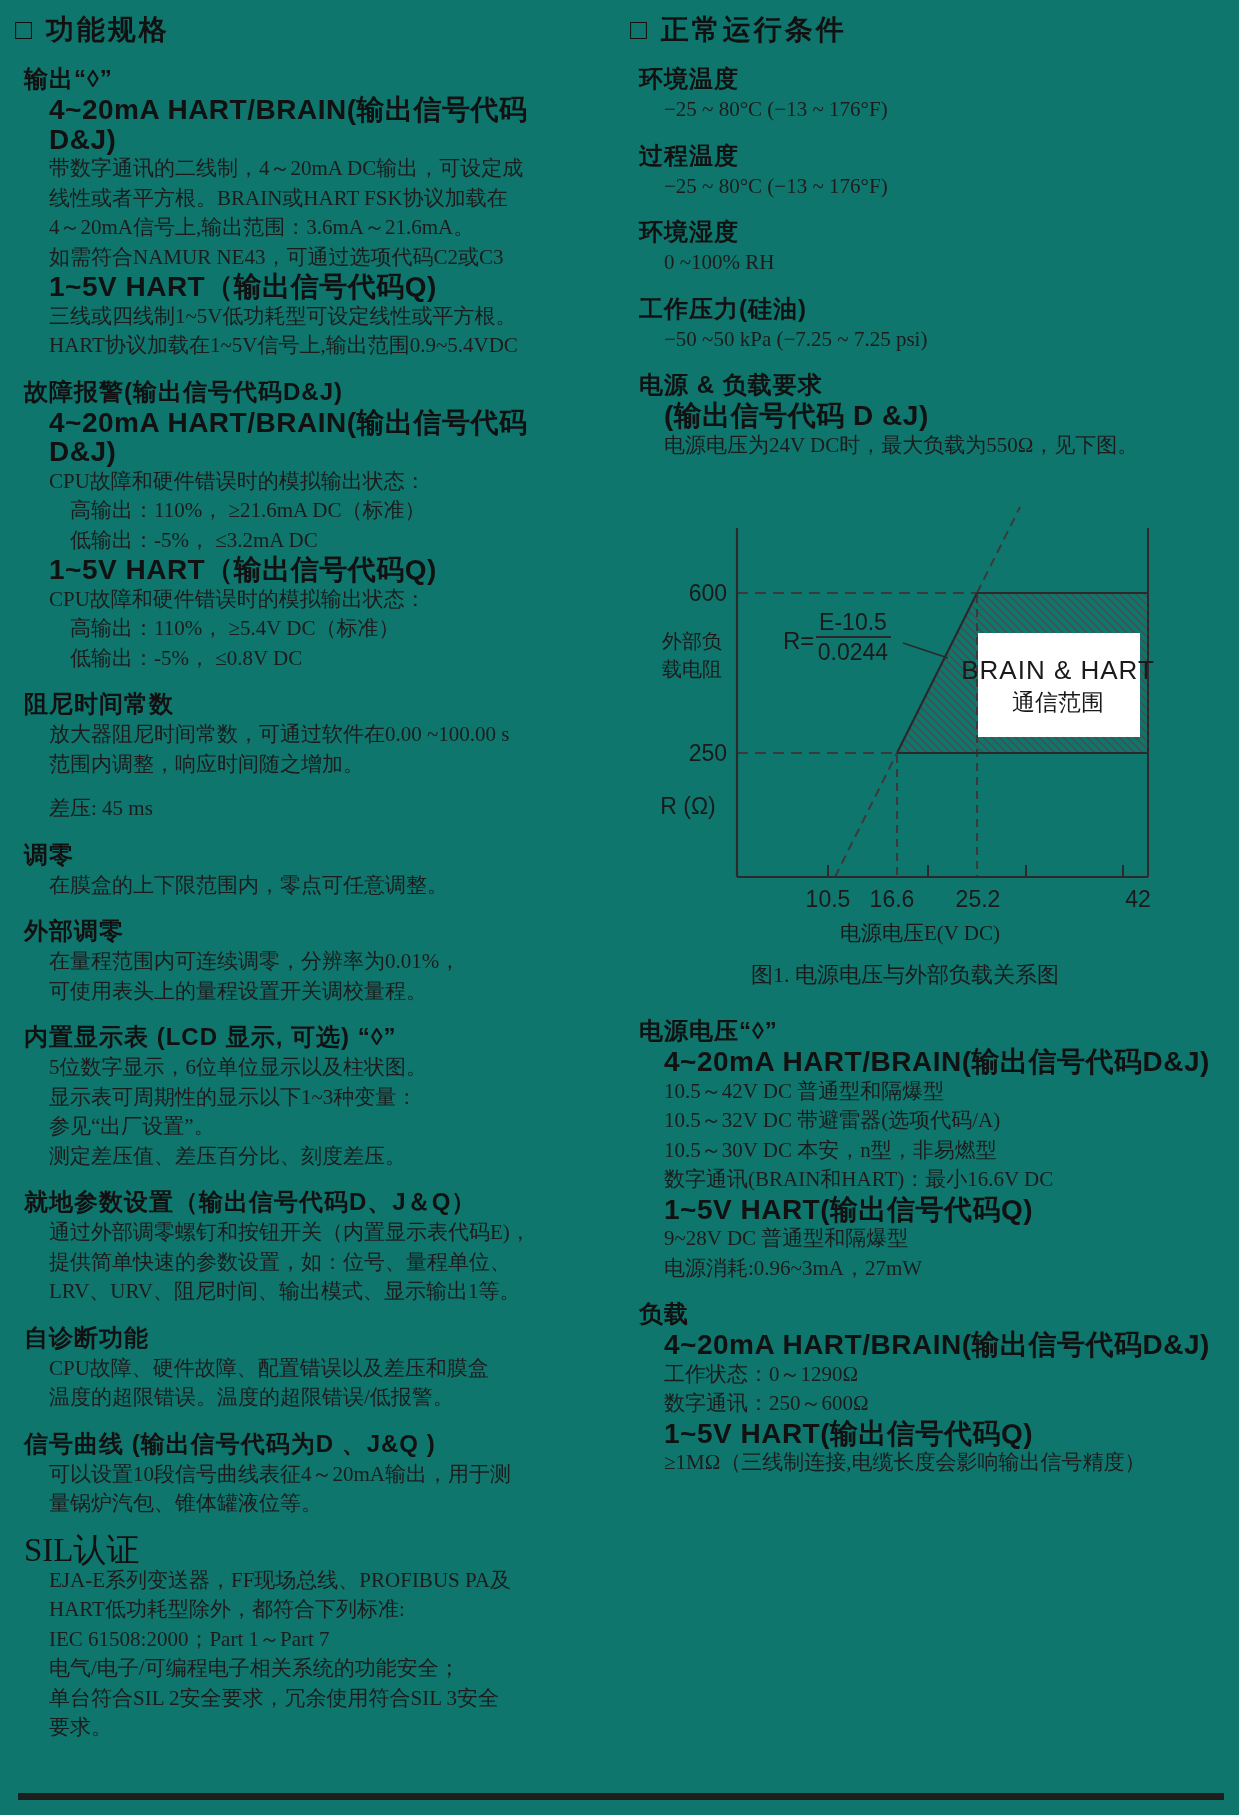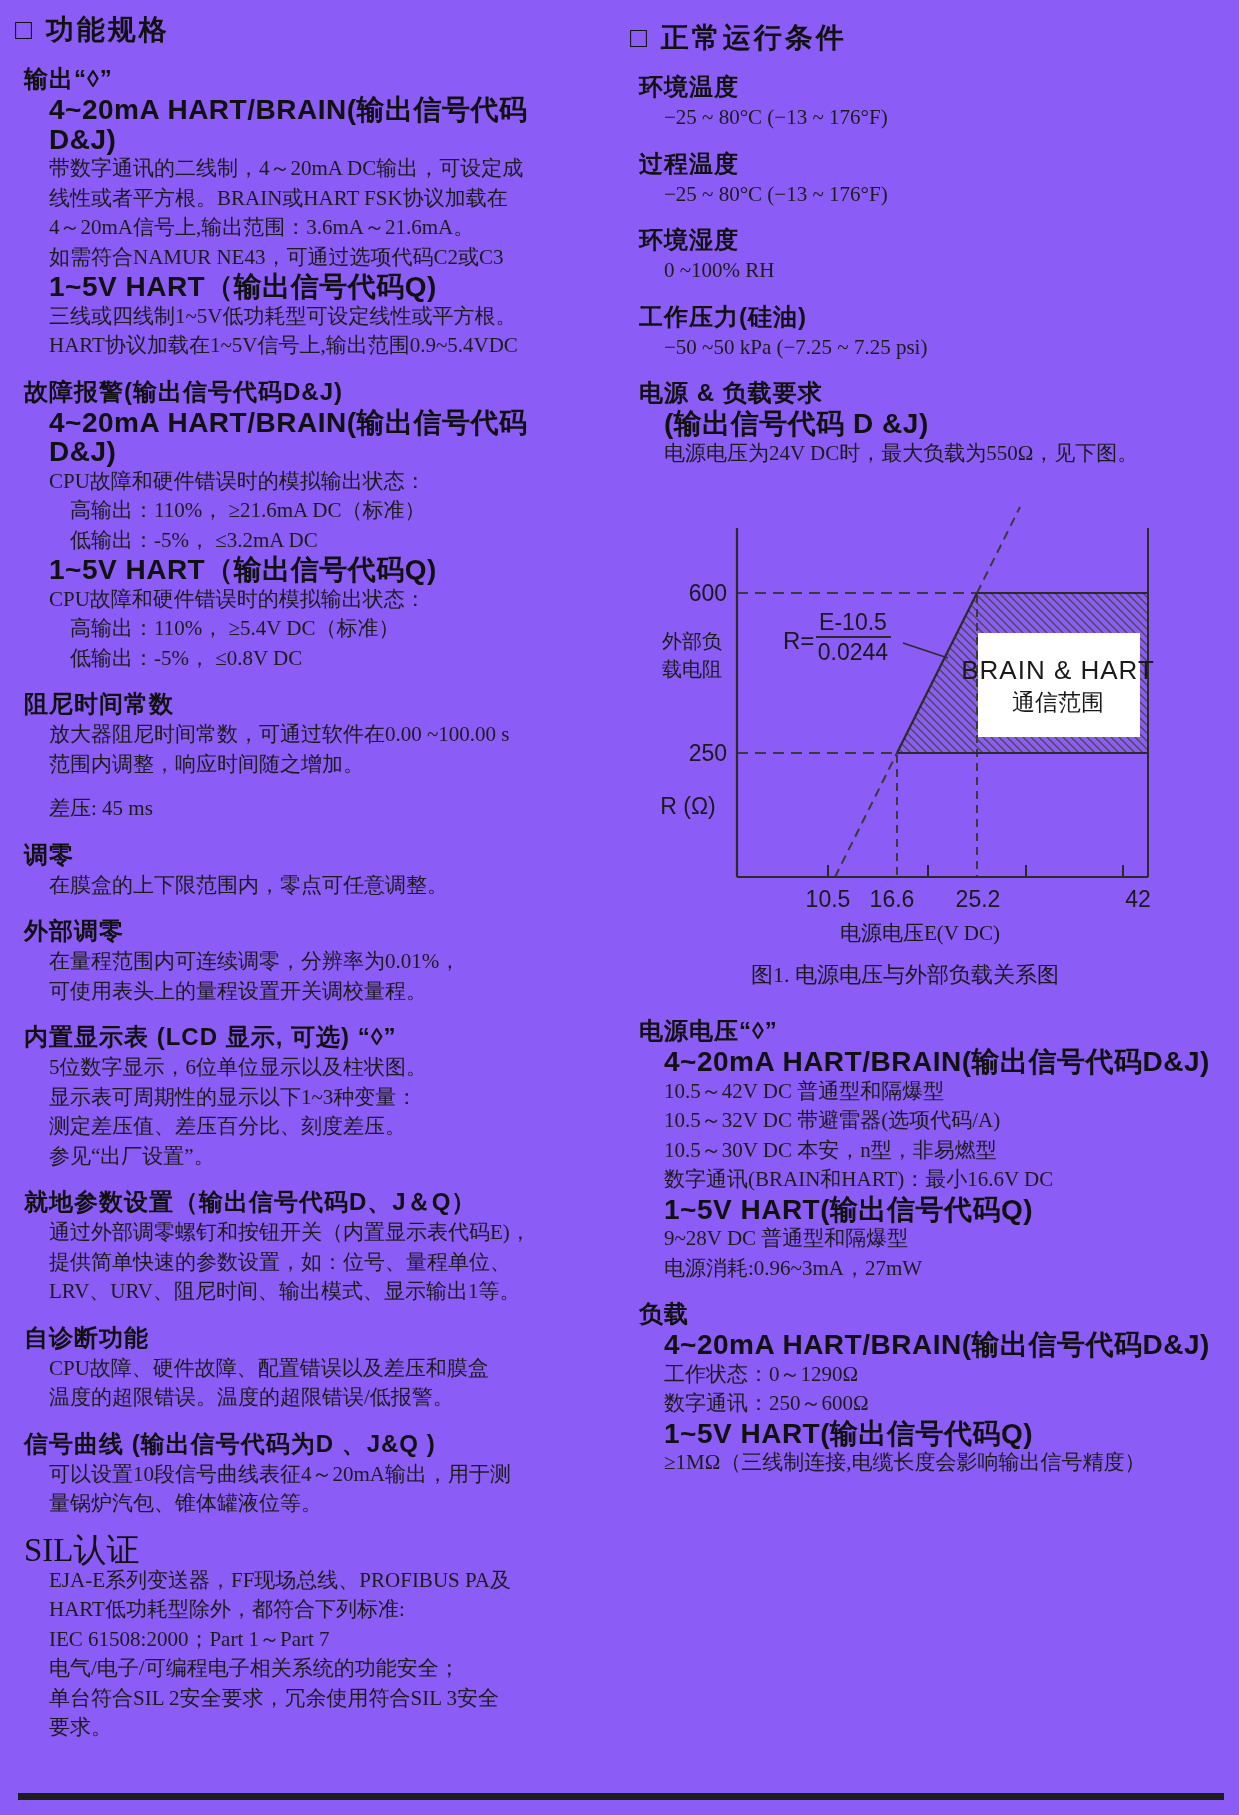--- a/index.html
+++ b/index.html
@@ -1,16 +1,16 @@
 <!DOCTYPE html>
 <html><head>
 <meta charset="utf-8">
 <style>
   html,body{margin:0;padding:0;background:#f2f2f2;}
-  .page{position:relative;width:1239px;height:1815px;background:#8b5cf6;color:#1c1c1c;overflow:hidden;
+  .page{position:relative;width:1239px;height:1815px;background:#0f766e;color:#1c1c1c;overflow:hidden;
         font-family:"Liberation Serif","DejaVu Serif",serif;}
   .abs{position:absolute;}
   .page-title{font-family:"Liberation Sans","DejaVu Sans",sans-serif;font-weight:bold;
               font-size:28px;line-height:36px;letter-spacing:3px;color:#111;}
   .sec{margin-top:15px;margin-left:9px;}
   .hd{font-family:"Liberation Sans","DejaVu Sans",sans-serif;font-weight:bold;
       font-size:24px;line-height:32px;letter-spacing:1px;color:#111;}
   .hd.serif{font-family:"Liberation Serif","DejaVu Serif",serif;font-weight:normal;font-size:33px;letter-spacing:0;}
   .ln{font-size:21px;line-height:29.5px;padding-left:25px;}
   .ln.sub{font-family:"Liberation Sans","DejaVu Sans",sans-serif;font-weight:bold;
@@ -66,22 +66,22 @@
         </div>
         <div class="sec">
           <div class="hd">外部调零</div>
           <div class="ln body">在量程范围内可连续调零，分辨率为0.01%，</div>
           <div class="ln body">可使用表头上的量程设置开关调校量程。</div>
         </div>
         <div class="sec">
           <div class="hd">内置显示表 (LCD 显示, 可选) “◊”</div>
           <div class="ln body">5位数字显示，6位单位显示以及柱状图。</div>
           <div class="ln body">显示表可周期性的显示以下1~3种变量：</div>
+          <div class="ln body">参见“出厂设置”。</div>
           <div class="ln body">测定差压值、差压百分比、刻度差压。</div>
-          <div class="ln body">参见“出厂设置”。</div>
         </div>
         <div class="sec">
           <div class="hd">就地参数设置（输出信号代码D、J＆Q）</div>
           <div class="ln body">通过外部调零螺钉和按钮开关（内置显示表代码E)，</div>
           <div class="ln body">提供简单快速的参数设置，如：位号、量程单位、</div>
           <div class="ln body">LRV、URV、阻尼时间、输出模式、显示输出1等。</div>
         </div>
         <div class="sec">
           <div class="hd">自诊断功能</div>
           <div class="ln body">CPU故障、硬件故障、配置错误以及差压和膜盒</div>
@@ -97,21 +97,21 @@
           <div class="ln body">EJA-E系列变送器，FF现场总线、PROFIBUS PA及</div>
           <div class="ln body">HART低功耗型除外，都符合下列标准:</div>
           <div class="ln body">IEC 61508:2000；Part 1～Part 7</div>
           <div class="ln body">电气/电子/可编程电子相关系统的功能安全；</div>
           <div class="ln body">单台符合SIL 2安全要求，冗余使用符合SIL 3安全</div>
           <div class="ln body">要求。</div>
         </div>
       </div>
   </div>
 
-  <div class="abs" style="left:630px;top:20px;width:602px;">
+  <div class="abs" style="left:630px;top:12px;width:602px;">
     <div class="page-title">□ 正常运行条件</div>
     <div>
         <div class="sec">
           <div class="hd">环境温度</div>
           <div class="ln body">−25 ~ 80°C (−13 ~ 176°F)</div>
         </div>
         <div class="sec">
           <div class="hd">过程温度</div>
           <div class="ln body">−25 ~ 80°C (−13 ~ 176°F)</div>
         </div>

